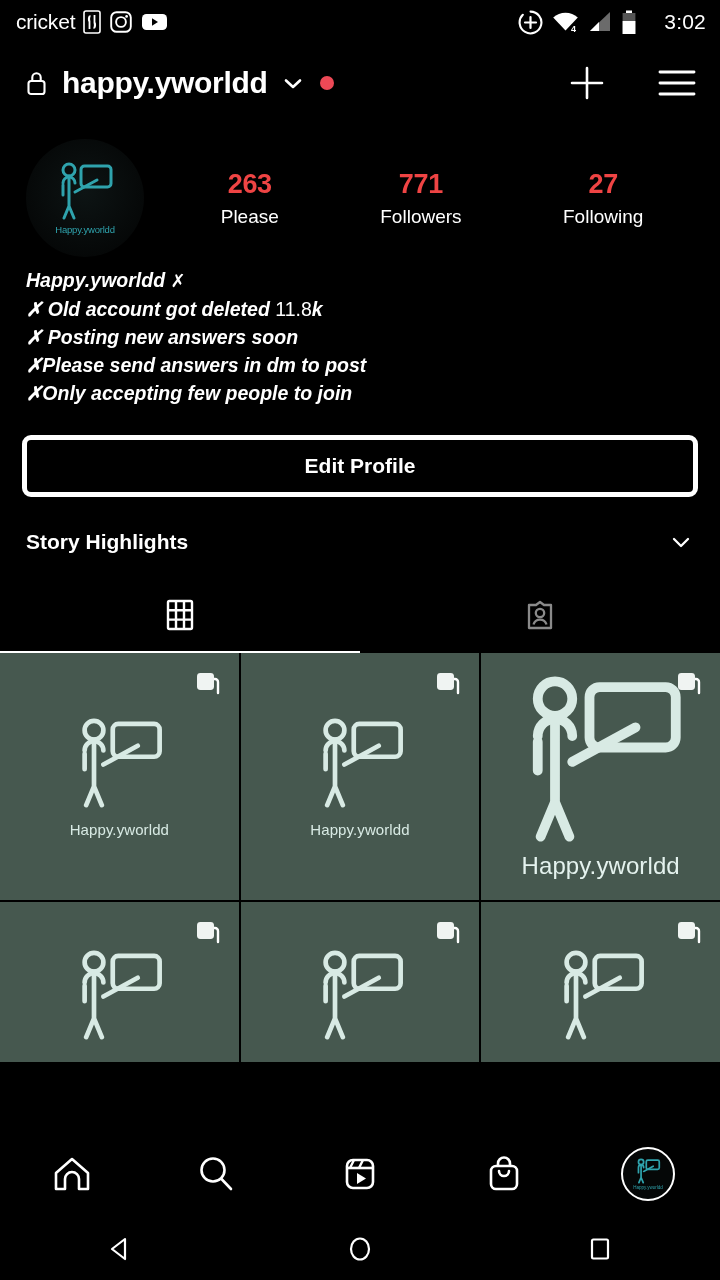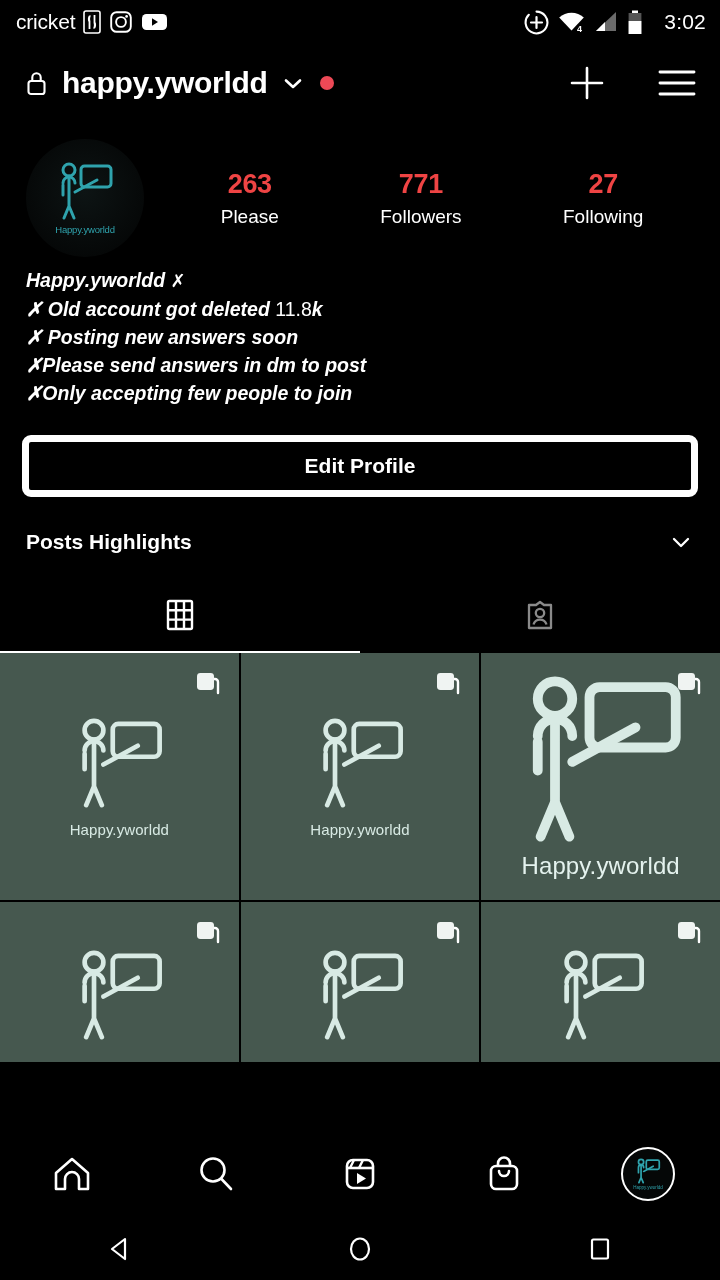--- a/index.html
+++ b/index.html
@@ -13,21 +13,21 @@
 
   
   .statusbar {
     height:44px; display:flex; align-items:center;
     justify-content:space-between; padding:0 14px 0 16px;
     color:#fff;
   }
   .sb-left { display:flex; align-items:center; gap:8px; }
   .carrier { font-size:21px; font-weight:400; letter-spacing:-.2px; }
   .sb-right { display:flex; align-items:center; gap:9px; }
-  .sb-time { font-size:21px; font-weight:500; letter-spacing:.2px; margin-left:12px; }
+  .sb-time { font-size:21px; font-weight:500; letter-spacing:.2px; margin-left:18px; }
   .sb-ico { display:block; }
 
   
   .header {
     height:78px; display:flex; align-items:center;
     justify-content:space-between; padding:0 22px 0 24px;
   }
   .hdr-left { display:flex; align-items:center; gap:13px; }
   .username { font-size:30px; font-weight:700; color:#fff; letter-spacing:-.3px; }
   .reddot { width:14px; height:14px; border-radius:50%; background:#ed4956; margin-left:2px; }
@@ -57,21 +57,21 @@
   .bio-line {
     font-size:19.5px; font-weight:700; font-style:italic;
     color:#fff; line-height:28px; white-space:nowrap;
   }
   .bio-line .plain { font-weight:400; font-style:normal; }
   .bio-emoji { font-style:normal; font-weight:400; font-size:18px; }
 
   
   .edit-wrap { padding:28px 22px 0 22px; }
   .edit-btn {
-    height:62px; width:100%; border:7px solid #ffffff; border-radius:9px;
+    height:62px; width:100%; border:5px solid #ffffff; border-radius:9px;
     background:transparent; color:#fff; font-size:21px; font-weight:700;
     display:flex; align-items:center; justify-content:center;
     font-family:"Liberation Sans", sans-serif;
   }
 
   
   .highlights {
     display:flex; align-items:center; justify-content:space-between;
     padding:32px 26px 0 26px;
   }
@@ -236,21 +236,21 @@
     <div class="bio-line">✗ Posting new answers soon</div>
     <div class="bio-line">✗Please send answers in dm to post</div>
     <div class="bio-line">✗Only accepting few people to join</div>
   </div>
 
   <div class="edit-wrap">
     <button class="edit-btn">Edit Profile</button>
   </div>
 
   <div class="highlights">
-    <span class="hl-title">Posts Highlights</span>
+    <span class="hl-title">Story Highlights</span>
     <svg width="26" height="26" viewBox="0 0 26 26">
       <path d="M6 10 L13 17 L20 10" fill="none" stroke="#fff" stroke-width="2.3" stroke-linecap="round" stroke-linejoin="round"></path>
     </svg>
   </div>
 
   <div class="tabs">
     <div class="tab">
       <svg width="34" height="34" viewBox="0 0 34 34">
         <rect x="5" y="3" width="24" height="28" rx="1.5" fill="none" stroke="#fff" stroke-width="2.4"></rect>
         <path d="M13 3 L13 31 M21 3 L21 31 M5 12.3 L29 12.3 M5 21.6 L29 21.6" stroke="#fff" stroke-width="2.4"></path>

